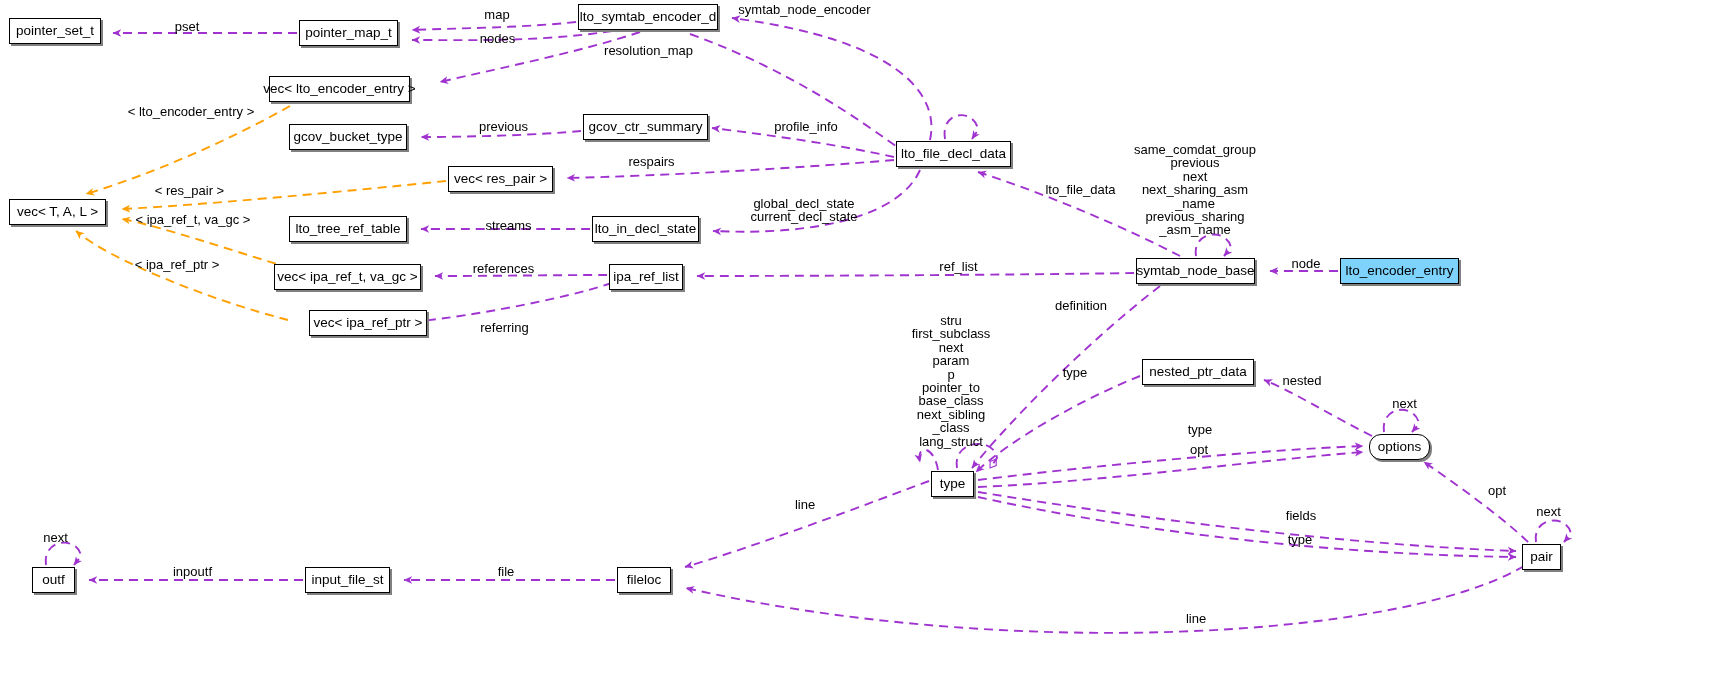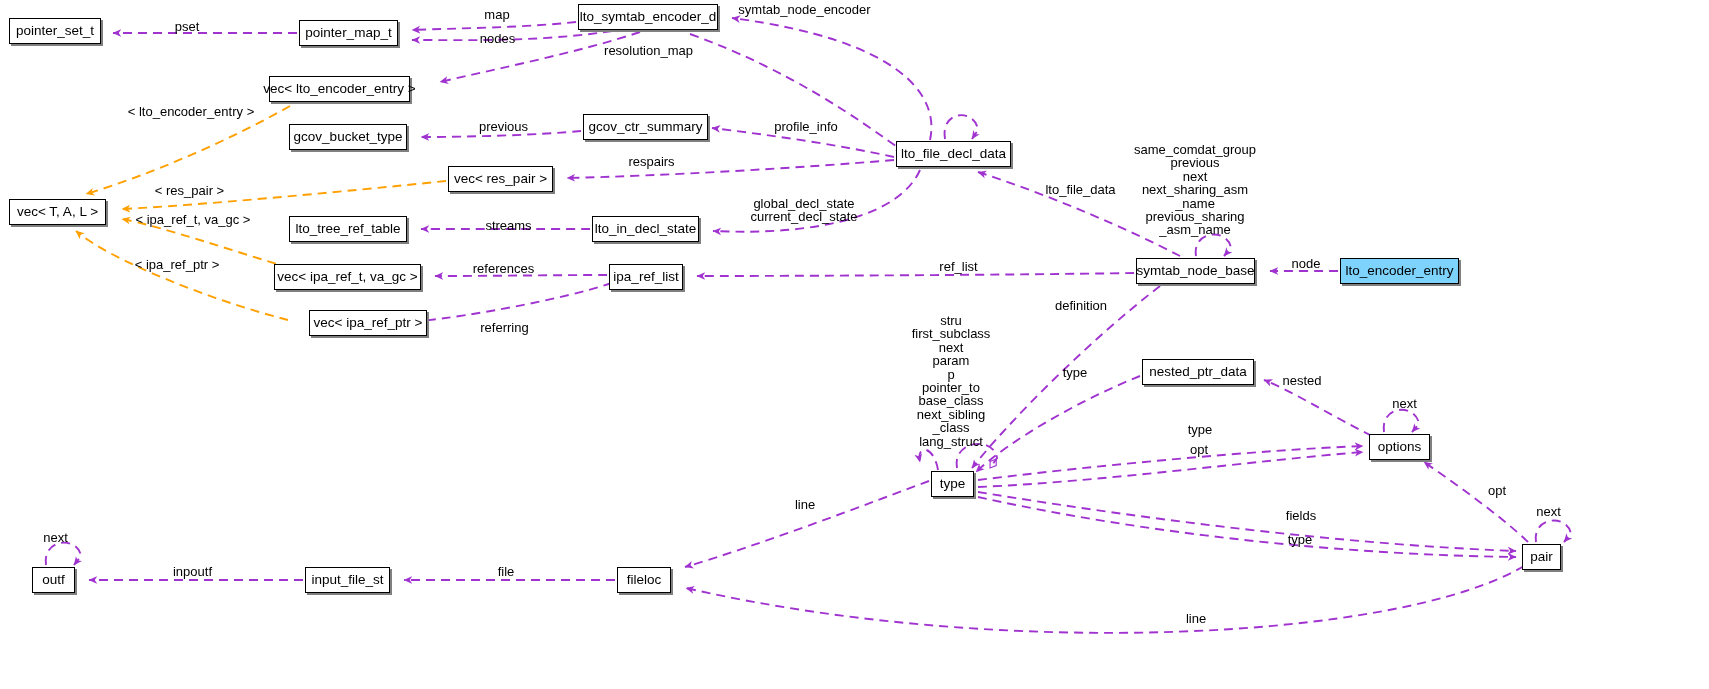--- a/index.html
+++ b/index.html
@@ -209,21 +209,21 @@
   </div>
   <div class="node highlight" style="left:1340px; top:258px; width:119px;">
     <span>lto_encoder_entry</span>
   </div>
   <div class="node" style="left:289px; top:310px; width:118px;margin-left:20px;">
     <span>vec&lt; ipa_ref_ptr &gt;</span>
   </div>
   <div class="node" style="left:1142px; top:359px; width:112px;">
     <span>nested_ptr_data</span>
   </div>
-  <div class="node" style="left:1369px; top:434px; width:61px;">
+  <div class="node" style="left:1369px; top:434px; width:61px;border-radius:12px;">
     <span>options</span>
   </div>
   <div class="node" style="left:931px; top:471px; width:43px;">
     <span>type</span>
   </div>
   <div class="node" style="left:1522px; top:544px; width:39px;">
     <span>pair</span>
   </div>
   <div class="node" style="left:32px; top:567px; width:43px;">
     <span>outf</span>

